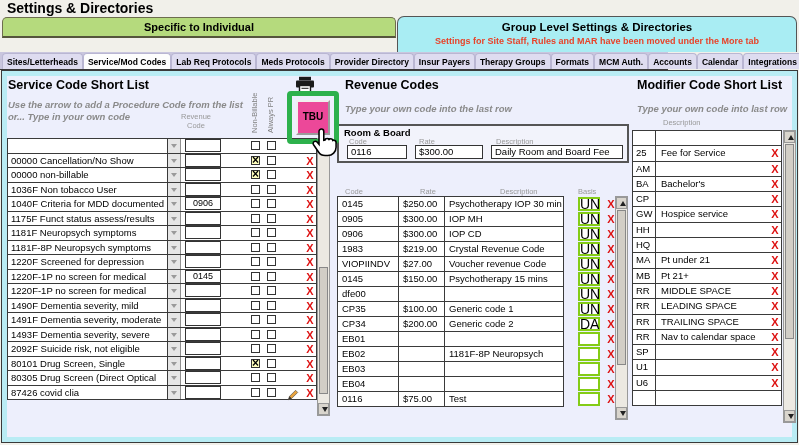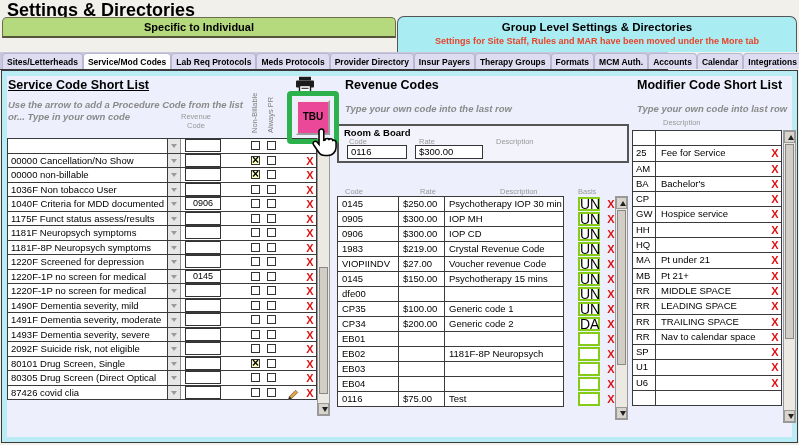--- a/index.html
+++ b/index.html
@@ -5,21 +5,21 @@
   * { box-sizing: border-box; }
   html,body { margin:0; padding:0; }
   body {
     width:799px; height:445px; position:relative;
     background:#f1f0ea; overflow:hidden;
     font-family:"Liberation Sans", sans-serif; color:#000;
   }
   .abs { position:absolute; }
 
   
-  #page-title { left:7px; top:0px; font-size:18px; font-weight:bold; }
+  #page-title { left:7px; top:0px; font-size:14px; font-weight:bold; }
   #tab-individual {
     left:2px; top:17px; width:394px; height:21px;
     background:#b5da7d; border:1px solid #6d6d4e; border-bottom:2px solid #55553c;
     border-radius:5px 5px 0 0; text-align:center; font-size:11px; font-weight:bold; line-height:19px;
   }
   #tab-group {
     left:397px; top:16px; width:400px; height:36px;
     background:#a9edf3; border:1px solid #555; border-bottom:none;
     border-radius:7px 7px 0 0; text-align:center;
   }
@@ -155,21 +155,21 @@
     <div class="nav-tab">Therapy Groups</div>
     <div class="nav-tab">Formats</div>
     <div class="nav-tab">MCM Auth.</div>
     <div class="nav-tab">Accounts</div>
     <div class="nav-tab">Calendar</div>
     <div class="nav-tab">Integrations</div>
   </div>
 
 <div class="abs" id="content"></div>
 
-<div class="abs section-title" style="left:8px; top:78px;text-decoration:underline;">Service Code Short List</div>
+<div class="abs section-title" style="left:8px; top:78px;">Service Code Short List</div>
 <div class="abs" style="left:295px; top:76px;">
   <svg width="20" height="17" viewBox="0 0 20 17">
     <rect x="4" y="0.8" width="12" height="3.6" fill="#1b1b1b"></rect>
     <rect x="1" y="4.6" width="18" height="7" rx="1" fill="#1b1b1b"></rect>
     <rect x="4.5" y="9.5" width="11" height="6.6" fill="#fff" stroke="#1b1b1b" stroke-width="1.4"></rect>
     <line x1="6.5" y1="12.3" x2="13.5" y2="12.3" stroke="#1b1b1b" stroke-width="1"></line>
   </svg>
 </div>
 <div class="abs hint" style="left:8px; top:99px;">Use the arrow to add a Procedure Code from the list</div>
 <div class="abs hint" style="left:8px; top:111px;">or... Type in your own code</div>
@@ -346,20 +346,21 @@
 <div class="abs section-title" style="left:345px; top:78px;">Revenue Codes</div>
 <div class="abs hint" style="left:345px; top:103px;">Type your own code into the last row</div>
 
 <div class="abs" id="room-board">
   <span class="rb-label">Room &amp; Board</span>
   <span class="rb-min" style="left:10px;">Code</span>
   <span class="rb-min" style="left:80px;">Rate</span>
   <span class="rb-min" style="left:157px;">Description</span>
   <div class="rb-input" style="left:8px; width:60px;">0116</div>
   <div class="rb-input" style="left:76px; width:68px;">$300.00</div>
+  <div class="rb-input" style="left:152px; width:132px;">Daily Room and Board Fee</div>
 </div>
 
 <span class="abs minilabel" style="left:345px; top:187px;">Code</span>
 <span class="abs minilabel" style="left:420px; top:187px;">Rate</span>
 <span class="abs minilabel" style="left:500px; top:187px;">Description</span>
 <span class="abs minilabel" style="left:578px; top:187px;">Basis</span>
 
 <div class="abs" id="revenue-rows">
     <div class="rv-row">
       <div class="rv-cell rv-code">0145</div>

